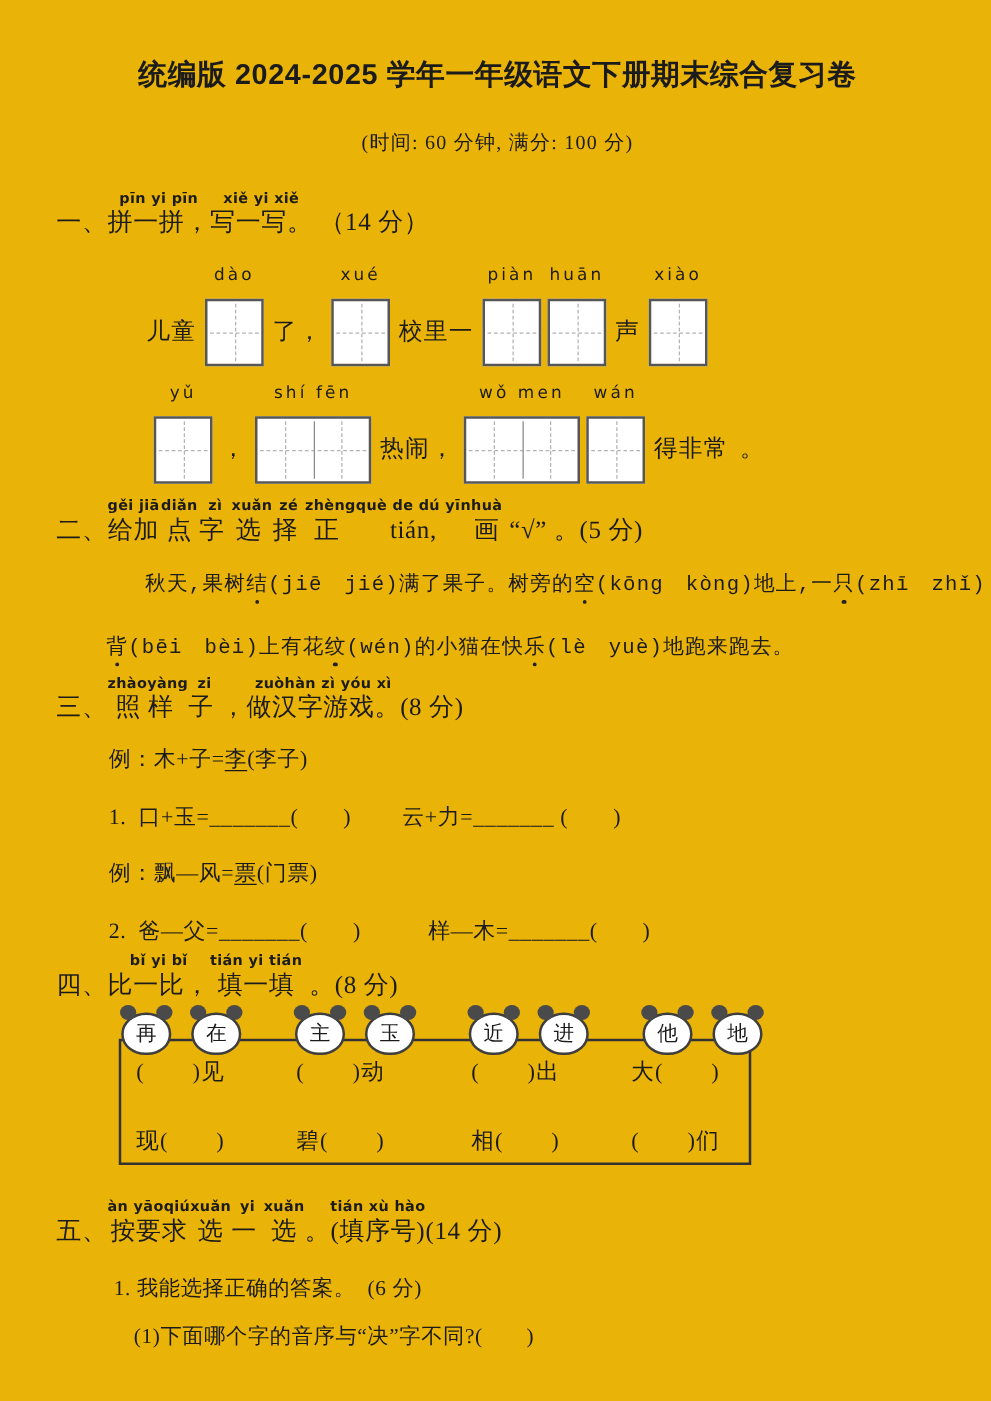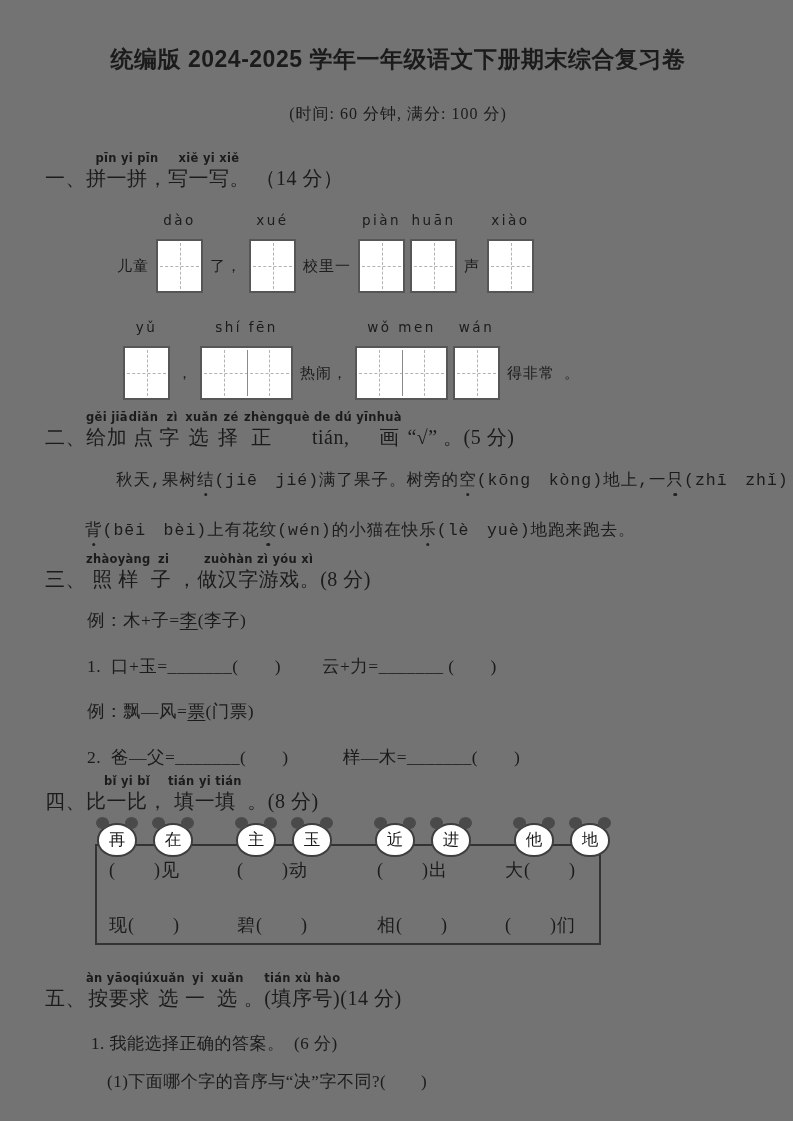--- a/index.html
+++ b/index.html
@@ -1,40 +1,40 @@
 <!DOCTYPE html>
 <html><head>
 <meta charset="utf-8">
 <style>
   html,body{margin:0;padding:0;background:#fff;}
   body{width:793px;height:1121px;overflow:hidden;color:#1b1b1b;
        font-family:"Liberation Serif", serif;}
-  .page{box-sizing:border-box;width:793px;height:1121px;padding:44px 42px 0 45px;background:#737373;}
+  .page{box-sizing:border-box;width:793px;height:1121px;padding:44px 42px 0 45px;background:#eab308;}
 
   .title{font-family:"Liberation Sans", sans-serif;font-weight:bold;font-size:23px;
          line-height:30px;text-align:center;letter-spacing:.5px;margin:0;}
   .subtitle{text-align:center;font-size:16px;margin-top:30px;letter-spacing:1px;white-space:pre;}
 
   
   .heading{display:flex;align-items:flex-end;font-size:20px;margin-top:22px;}
   .hseg{display:flex;flex-direction:column;align-items:center;}
   .hpy{font-family:"DejaVu Sans", sans-serif;font-weight:bold;font-size:11.5px;
        line-height:14px;min-height:14px;white-space:pre;letter-spacing:.3px;}
   .htext{white-space:pre;line-height:27px;letter-spacing:.5px;}
   #h1{margin-top:26px;} #h2{margin-top:10px;} #h3{margin-top:10px;}
   #h4{margin-top:6px;}  #h5{margin-top:26px;}
 
   
   .pyrow{display:flex;align-items:flex-end;}
   #s1-line1{margin-top:20px;margin-left:70px;}
-  #s1-line2{margin-top:26px;margin-left:78px;}
+  #s1-line2{margin-top:13px;margin-left:78px;}
   .py-item{display:flex;flex-direction:column;align-items:center;margin-right:5px;}
   .py-label{font-family:"DejaVu Sans", sans-serif;font-size:13.5px;letter-spacing:2.5px;
             height:19px;margin-bottom:8px;white-space:pre;}
-  .py-text{font-size:15px;line-height:54px;white-space:pre;letter-spacing:1px;padding:0 2px;}
+  .py-text{font-size:19px;line-height:54px;white-space:pre;letter-spacing:1px;padding:0 2px;}
   .wg{position:relative;display:inline-block;width:47px;height:54px;border:2px solid #565656;
       background:#fff;box-sizing:border-box;}
   .wg.double{width:93px;}
   .wg-h{position:absolute;left:2px;right:2px;top:50%;border-top:1.5px dashed #b3b3b3;}
   .wg-v{position:absolute;top:2px;bottom:2px;left:50%;border-left:1.5px dashed #b3b3b3;}
   .wg-v.v25{left:25%;} .wg-v.v75{left:75%;}
   .wg-v.solid50{left:50%;border-left:1.5px solid #8a8a8a;}
 
   
   .passage{margin-left:40px;font-size:16.5px;letter-spacing:1px;font-family:Liberation Mono, monospace;}

